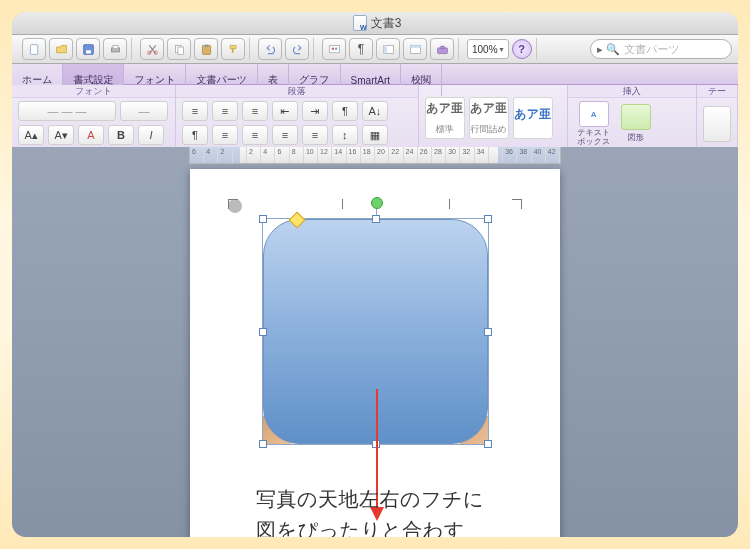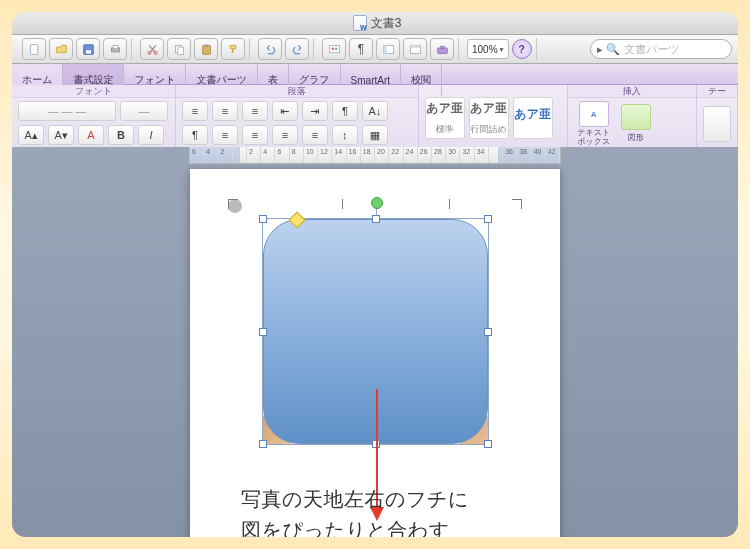--- a/index.html
+++ b/index.html
@@ -70,21 +70,21 @@
   .handle{position:absolute;width:8px;height:8px;border:1px solid #5f84b8;background:#fff;border-radius:0;box-sizing:border-box;}
   .handle.nw{left:-4px;top:-4px;} .handle.n{left:calc(50% - 4px);top:-4px;} .handle.ne{right:-4px;top:-4px;}
   .handle.w{left:-4px;top:calc(50% - 4px);} .handle.e{right:-4px;top:calc(50% - 4px);}
   .handle.sw{left:-4px;bottom:-4px;} .handle.s{left:calc(50% - 4px);bottom:-4px;} .handle.se{right:-4px;bottom:-4px;}
   .rotate{position:absolute;width:10px;height:10px;border-radius:50%;background:#6cd36c;border:1px solid #3fa33f;left:calc(50% - 5px);top:-22px;}
   .rotate-line{position:absolute;width:1px;height:14px;background:#8fa7c7;left:50%;top:-14px;}
   .adj-handle{position:absolute;width:10px;height:10px;transform:rotate(45deg);background:#ffe36b;border:1px solid #caa72c;left:28px;top:-5px;}
   
   .arrow{position:absolute;left:calc(50% + 0px);top:170px;width:2px;height:130px;background:#e43a2f;}
   .arrow::after{content:"";position:absolute;left:-6px;bottom:-2px;border-left:7px solid transparent;border-right:7px solid transparent;border-top:14px solid #e43a2f;}
-  .caption{position:absolute;left:51px;top:315px;font-size:20px;color:#333;line-height:1.55;letter-spacing:0.5px;}
+  .caption{position:absolute;left:66px;top:315px;font-size:20px;color:#333;line-height:1.55;letter-spacing:0.5px;}
 </style>
 </head>
 <body>
 
 <div class="frame">
   <div class="window">
 
     <div class="titlebar">
       <div class="traffic">
         <div class="tl"></div>

